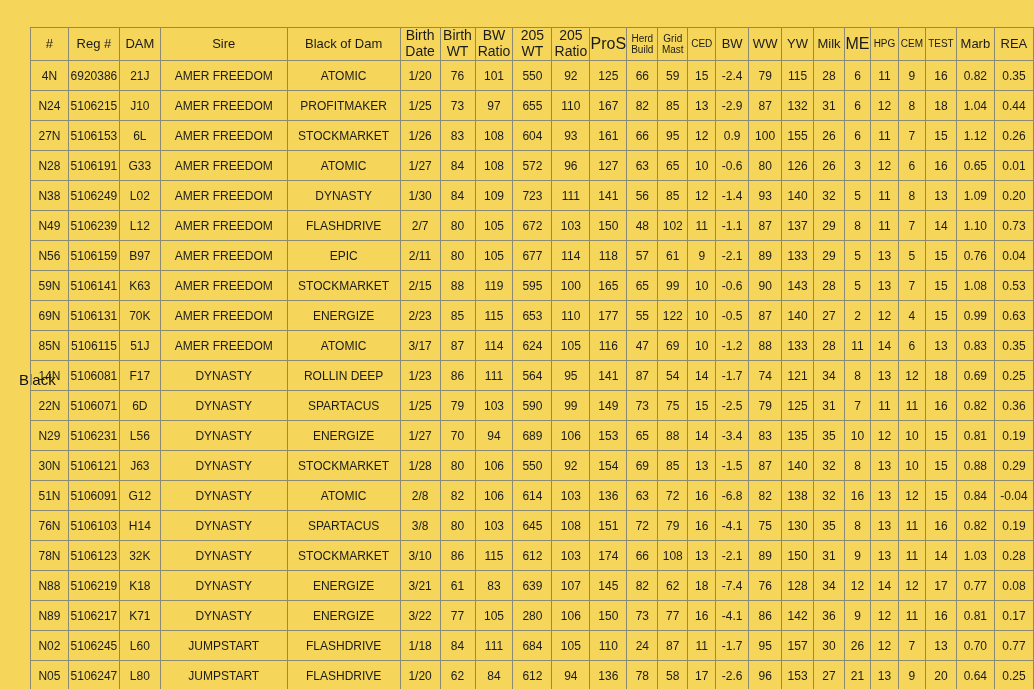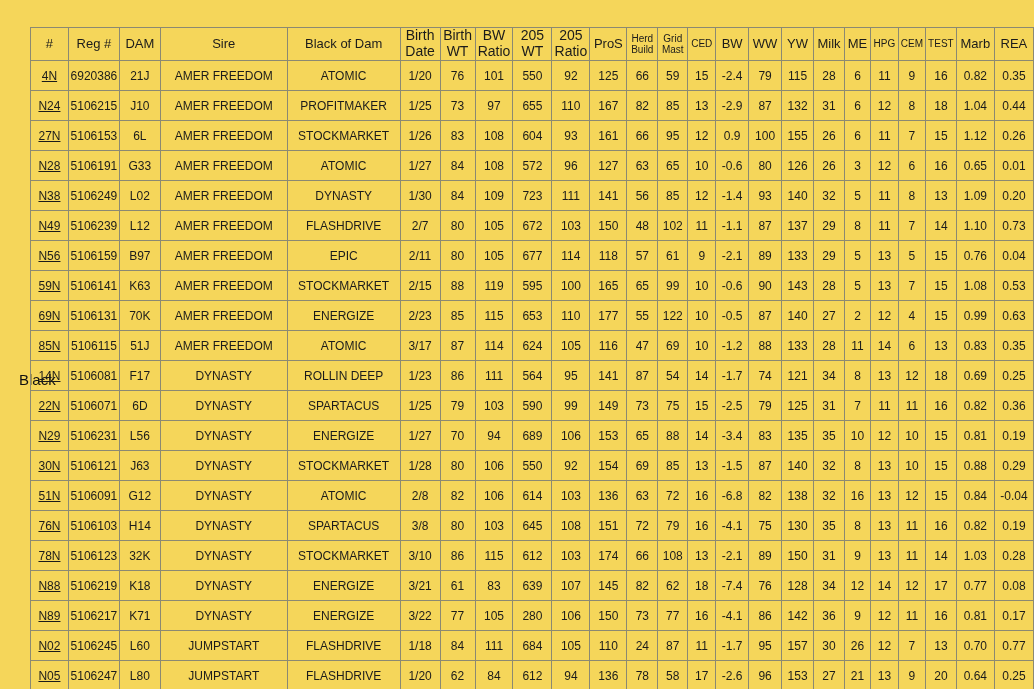--- a/index.html
+++ b/index.html
@@ -51,25 +51,25 @@
     white-space: nowrap;
   }
   table.calves thead tr { height: 33px; }
   table.calves tbody tr { height: 30px; }
   table.calves thead th {
     font-weight: normal;
     white-space: pre-line;
     line-height: 1.12;
   }
   th.h-lg { font-size: 13px; }
-  th.h-md { font-size: 13px; margin-left: 31px; }
+  th.h-md { font-size: 16px; margin-left: 31px; }
   th.h-sm { font-size: 14px; }
   th.h-xs { font-size: 10px; }
   table.calves tbody td { font-size: 12px; }
-  td.c-tag { text-align: left; padding-left: 4px; text-decoration: underline; }
+  td.c-tag { text-align: left; padding-left: 4px; }
   td.c-reg { font-size: 10.5px; }
 </style>
 </head>
 <body>
 
 <div class="sheet">
   <div class="side-label">Black</div>
   <table class="calves">
     <colgroup id="colgroup">
         <col style="width: 38px;">

